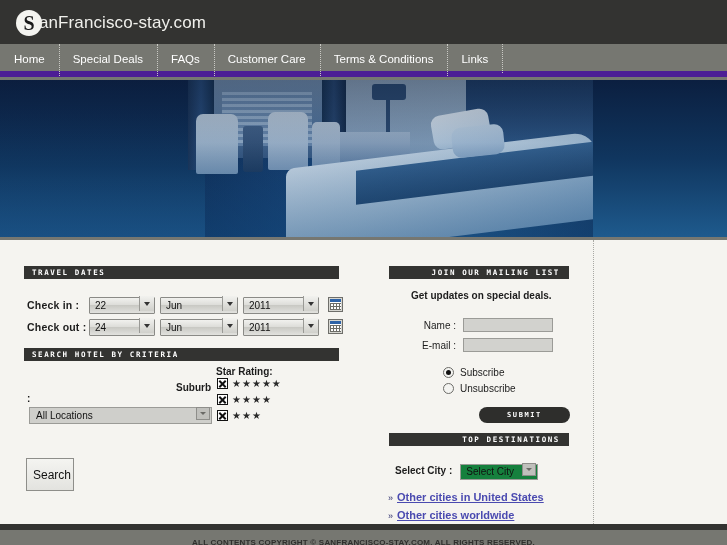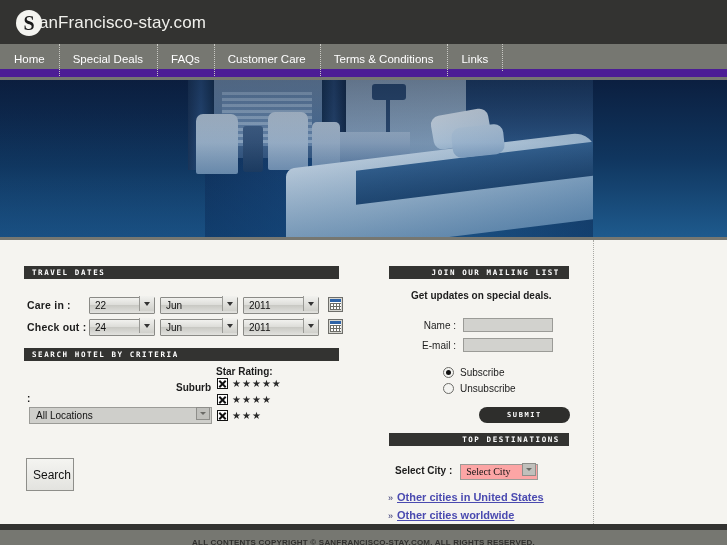--- a/index.html
+++ b/index.html
@@ -34,21 +34,21 @@
     color: #f0f0ec; font-size: 17px; letter-spacing: 0.1px;
     margin-left: -3px;
     font-family: "Liberation Sans", sans-serif;
   }
 
   
   .nav {
     position: absolute; left: 0; top: 44px; width: 727px; height: 33px;
     background: #767771;
     display: flex;
-    border-bottom: 8px solid #4c1d95;
+    border-bottom: 6px solid #4c1d95;
   }
   .nav-item {
     position: relative;
     display: flex; align-items: center;
     color: #ffffff; font-size: 11.5px;
     padding: 0 14px 0 14px;
     height: 30px;
     cursor: pointer;
     white-space: nowrap;
   }
@@ -358,23 +358,23 @@
     font-size: 7px; font-weight: bold; letter-spacing: 1.6px;
     cursor: pointer;
   }
 
   .city-row { position: absolute; left: 15px; top: 213px; display: flex; align-items: center; }
   .city-label { font-size: 10px; font-weight: bold; color:#1c1c1c; margin-right: 8px; }
   .city-sel-wrap { position: relative; display:inline-block; }
   .city-select {
     width: 78px; height: 16px;
     -webkit-appearance: none; appearance: none;
-    border: 1px solid #9b9b97; background: #fca5a5;
+    border: 1px solid #9b9b97; background: #15803d;
     font-size: 10px; padding: 0 20px 0 5px; color:#111;
-    font-family: Liberation Serif, serif; cursor: pointer;
+    font-family: Liberation Sans, sans-serif; cursor: pointer;
   }
 
   .olinks { position: absolute; left: 8px; top: 243px; }
   .olink-row { display: flex; align-items: baseline; margin-bottom: 6px; }
   .olink-bullet { font-size: 9px; color: #2a2a6a; margin-right: 4px; }
   .olink {
     font-size: 11px; color: #4a4ab0; text-decoration: underline;
     font-weight: bold; cursor: pointer;
   }
 
@@ -442,21 +442,21 @@
   <div class="banner-bottomline"></div>
 
   <div class="content">
     <div class="vdivider"></div>
 
     <div class="col-left">
 
       <div class="sect-bar travel-bar">TRAVEL DATES</div>
 
       <div class="row row-checkin">
-        <div class="row-label">Care in :</div>
+        <div class="row-label">Check in :</div>
         <span class="sel-wrap">
           <select class="ui-select w-day"><option>22</option></select>
           <span class="sel-arrow">
               <i></i>
             </span>
         </span>
         <span class="sel-wrap">
           <select class="ui-select w-mon"><option>Jun</option></select>
           <span class="sel-arrow">
               <i></i>

